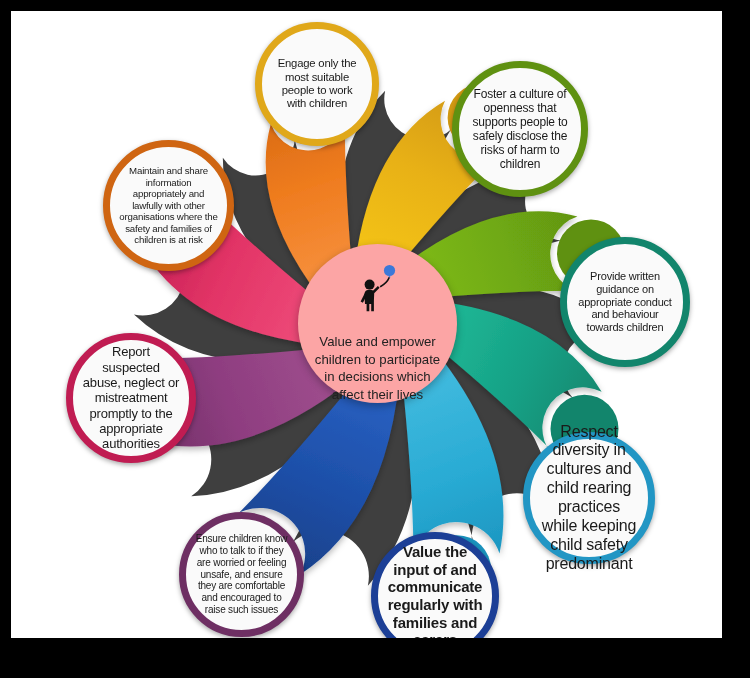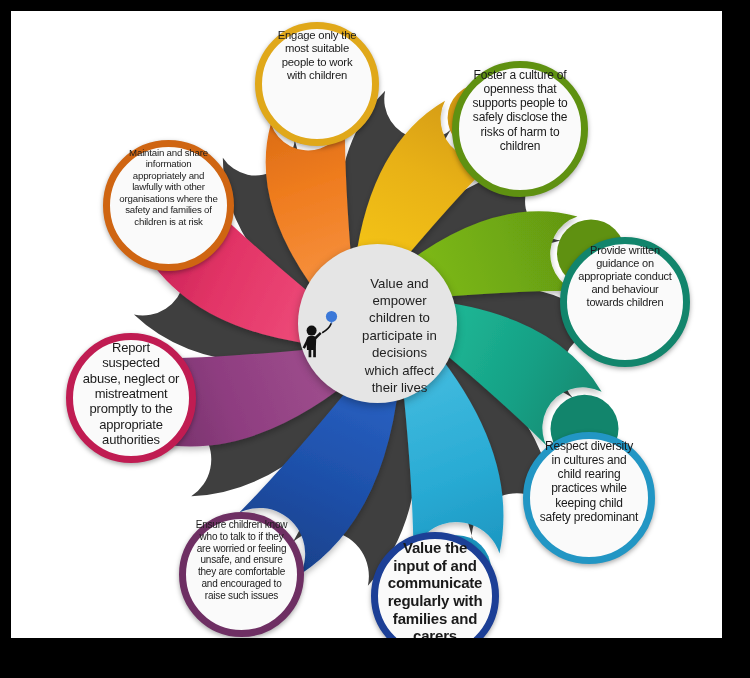--- a/index.html
+++ b/index.html
@@ -38,65 +38,65 @@
     height: 627px;
   }
 
   
   .bubble {
     position: absolute;
     border-radius: 50%;
     background: #f2f2f2;
     box-sizing: border-box;
     display: flex;
-    align-items: flex-start;
+    align-items: center;
     justify-content: center;
     text-align: center;
     color: #1a1a1a;
     box-shadow: 0 2px 5px rgba(0,0,0,0.35);
   }
   .bubble .txt {
     display: block;
     padding: 0 9px;
     line-height: 1.18;
     letter-spacing: -0.2px;
   }
 
   
   #hub {
     position: absolute;
     left: 287px;
     top: 233px;
     width: 159px;
     height: 159px;
     border-radius: 50%;
-    background: #e5e5e5;
+    background: #fca5a5;
     box-shadow: 0 3px 8px rgba(0,0,0,0.30);
     display: flex;
-    flex-direction: row;
+    flex-direction: column;
     align-items: center;
     justify-content: space-between;
     box-sizing: border-box;
     padding-top: 20px;
   }
   #hub .hubtext {
     font-size: 13.2px;
     line-height: 1.32;
     color: #222222;
     text-align: center;
     padding: 0 14px;
     margin-top: 4px;
   }
   #figure { width: 44px; height: 48px; display:block; }
 
   
   #b-engage      { left: 244px; top:  11px; width: 124px; height: 124px; border: 7px solid #e0a81a; background: #fafafa; font-size: 11.3px; }
   #b-foster      { left: 441px; top:  50px; width: 136px; height: 136px; border: 7px solid #5f9111; background: #fafafa; font-size: 12px; }
   #b-guidance    { left: 549px; top: 226px; width: 130px; height: 130px; border: 7px solid #12856c; background: #fafafa; font-size: 11.0px; }
-  #b-respect     { left: 512px; top: 421px; width: 132px; height: 132px; border: 7px solid #2296c4; background: #fafafa; font-size: 12px; }
+  #b-respect     { left: 512px; top: 421px; width: 132px; height: 132px; border: 7px solid #2296c4; background: #fafafa; font-size: 16px; }
   #b-families    { left: 360px; top: 521px; width: 128px; height: 128px; border: 7px solid #1c3f96; background: #fafafa; font-size: 15px; font-weight: bold; }
   #b-ensure      { left: 168px; top: 501px; width: 125px; height: 125px; border: 7px solid #6e2f63; background: #fafafa; font-size: 10px; }
   #b-report      { left:  55px; top: 322px; width: 130px; height: 130px; border: 7px solid #c01c52; background: #fafafa; font-size: 13px; }
   #b-maintain    { left:  92px; top: 129px; width: 131px; height: 131px; border: 7px solid #cf6512; background: #fafafa; font-size: 9.7px; }
 </style>
 </head>
 <body>
 
 <div id="frame">
   <div id="canvas">

